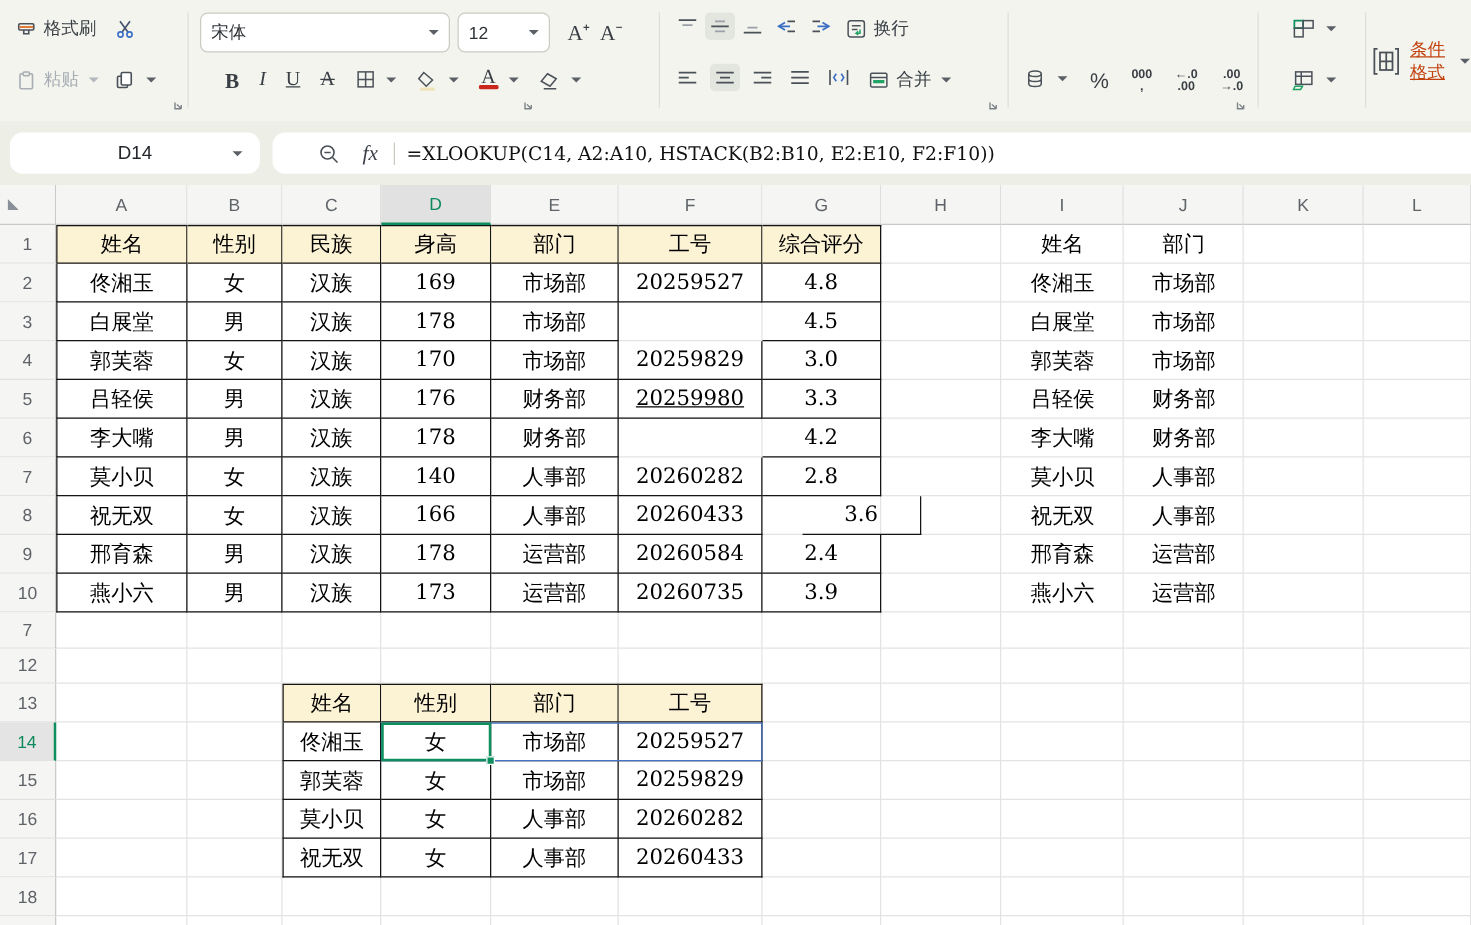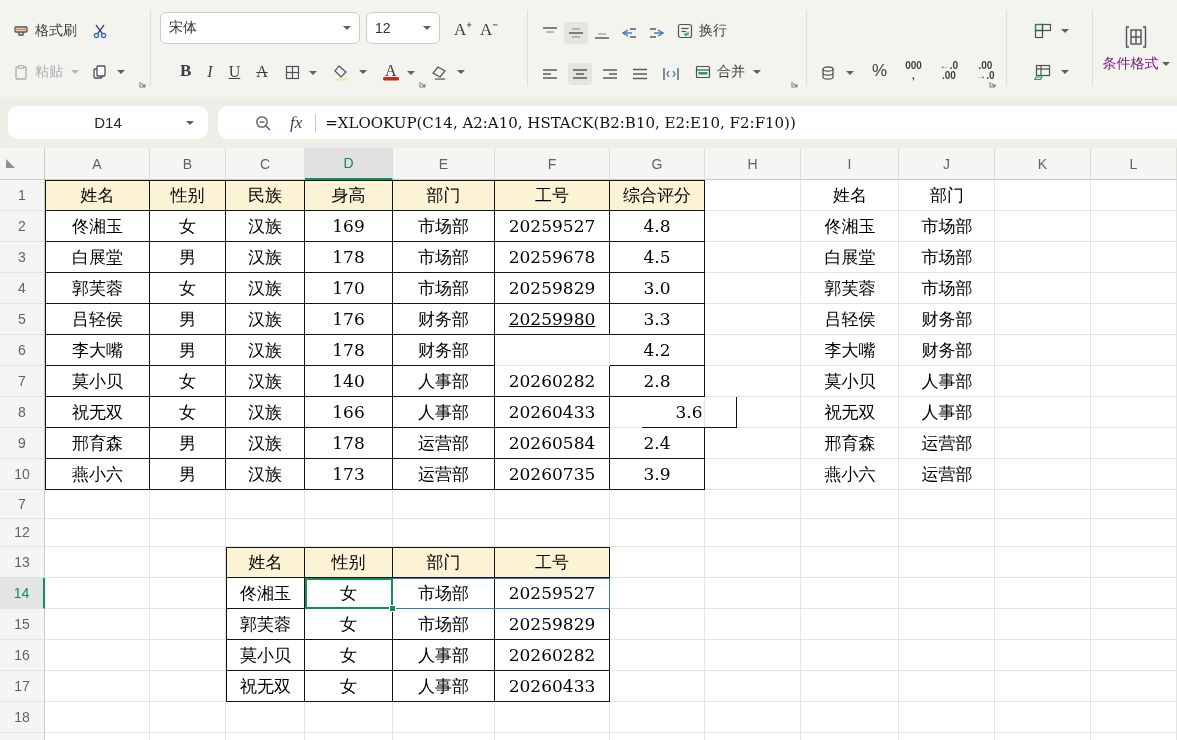--- a/index.html
+++ b/index.html
@@ -3,42 +3,42 @@
 <meta charset="utf-8">
 <style>
   html,body{margin:0;padding:0;}
   body{width:1177px;height:740px;overflow:hidden;position:relative;
        font-family:"Liberation Sans",sans-serif;background:#f3f4ee;
        -webkit-font-smoothing:antialiased;}
   
   .ribbon{position:absolute;left:0;top:0;width:1177px;height:97px;background:#f3f4ee;}
   .vdiv{position:absolute;top:10px;height:76px;width:1px;background:#dcdfd6;}
   .rgroup{position:absolute;top:0;height:97px;}
-  .rrow{position:absolute;left:0;right:0;display:flex;align-items:flex-end;}
+  .rrow{position:absolute;left:0;right:0;display:flex;align-items:flex-start;}
   .rrow.r1{top:10px;height:34px;}
   .rrow.r2{top:51px;height:34px;}
   .tbtn{display:flex;align-items:center;gap:5px;padding:4px 4px;border-radius:4px;
         color:#3a3f45;font-size:14px;white-space:nowrap;cursor:default;}
   .tbtn.active{background:#e3e5df;}
   .tbtn.disabled{color:#a8aeb4;}
   .ico{display:inline-flex;align-items:center;justify-content:center;}
   .chev{width:0;height:0;border-left:4px solid transparent;border-right:4px solid transparent;
         border-top:4px solid #5b6066;margin-left:3px;}
   .chev.dis{border-top-color:#b3b8bd;}
   .combo{display:flex;align-items:center;background:#fff;border:1px solid #c9ccc3;
          border-radius:6px;height:30px;padding:0 8px;font-size:14px;color:#2e3338;}
   .combo .grow{flex:1;}
   .launcher{position:absolute;width:10px;height:10px;}
   .launcher svg{display:block;}
   .bigletter{font-size:17px;font-weight:bold;color:#3a3f45;font-family:"Liberation Serif",serif;}
   .fmtletter{font-size:16px;color:#3a3f45;font-family:"Liberation Serif",serif;}
   .numtiny{display:flex;flex-direction:column;align-items:center;line-height:10px;
            font-size:10px;color:#3a3f45;font-weight:bold;}
-  .condfmt{display:flex;flex-direction:column;align-items:center;justify-content:center;
-           gap:6px;height:97px;width:100%;font-size:14px;color:#701a75;}
+  .condfmt{display:flex;align-items:center;justify-content:center;
+           gap:6px;height:97px;width:100%;font-size:14px;color:#c2410c;text-decoration:underline;}
   .condfmt .lblrow{display:flex;align-items:center;}
   
   .fbar{position:absolute;left:0;top:97px;width:1177px;height:51px;background:#edefe7;}
   .namebox{position:absolute;left:8px;top:9px;width:200px;height:33px;background:#fff;
            border-radius:10px;display:flex;align-items:center;justify-content:center;
            font-size:15px;color:#23272b;}
   .namebox .chev{position:absolute;right:14px;top:15px;}
   .ffield{position:absolute;left:218px;top:9px;width:969px;height:33px;background:#fff;
           border-radius:10px 0 0 10px;display:flex;align-items:center;}
   .ffield .zoomico{margin-left:36px;}
@@ -520,21 +520,20 @@
     <div class="cell bordered" style="left: 226px; top: 63px; width: 79px; height: 31px;">汉族</div>
     <div class="cell bordered" style="left: 305px; top: 63px; width: 88px; height: 31px;">169</div>
     <div class="cell bordered" style="left: 393px; top: 63px; width: 102px; height: 31px;">市场部</div>
     <div class="cell bordered" style="left: 495px; top: 63px; width: 115px; height: 31px;">20259527</div>
     <div class="cell bordered" style="left: 610px; top: 63px; width: 95px; height: 31px;">4.8</div>
     <div class="cell bordered bleft" style="left: 45px; top: 94px; width: 105px; height: 31px;">白展堂</div>
     <div class="cell bordered" style="left: 150px; top: 94px; width: 76px; height: 31px;">男</div>
     <div class="cell bordered" style="left: 226px; top: 94px; width: 79px; height: 31px;">汉族</div>
     <div class="cell bordered" style="left: 305px; top: 94px; width: 88px; height: 31px;">178</div>
     <div class="cell bordered" style="left: 393px; top: 94px; width: 102px; height: 31px;">市场部</div>
-    <div class="cell bordered" style="left: 495px; top: 94px; width: 115px; height: 31px;">20259678</div>
     <div class="cell bordered" style="left: 610px; top: 94px; width: 95px; height: 31px;">4.5</div>
     <div class="cell bordered bleft" style="left: 45px; top: 125px; width: 105px; height: 31px;">郭芙蓉</div>
     <div class="cell bordered" style="left: 150px; top: 125px; width: 76px; height: 31px;">女</div>
     <div class="cell bordered" style="left: 226px; top: 125px; width: 79px; height: 31px;">汉族</div>
     <div class="cell bordered" style="left: 305px; top: 125px; width: 88px; height: 31px;">170</div>
     <div class="cell bordered" style="left: 393px; top: 125px; width: 102px; height: 31px;">市场部</div>
     <div class="cell bordered" style="left: 495px; top: 125px; width: 115px; height: 31px;">20259829</div>
     <div class="cell bordered" style="left: 610px; top: 125px; width: 95px; height: 31px;">3.0</div>
     <div class="cell bordered bleft" style="left: 45px; top: 156px; width: 105px; height: 31px;">吕轻侯</div>
     <div class="cell bordered" style="left: 150px; top: 156px; width: 76px; height: 31px;">男</div>

